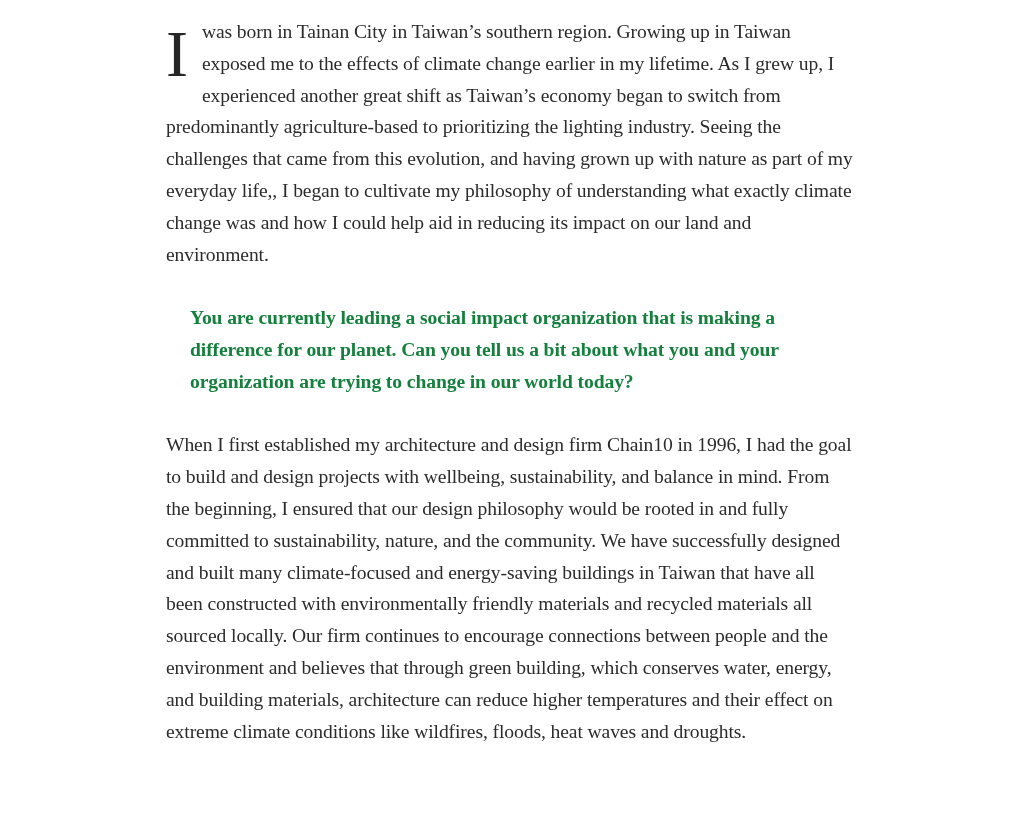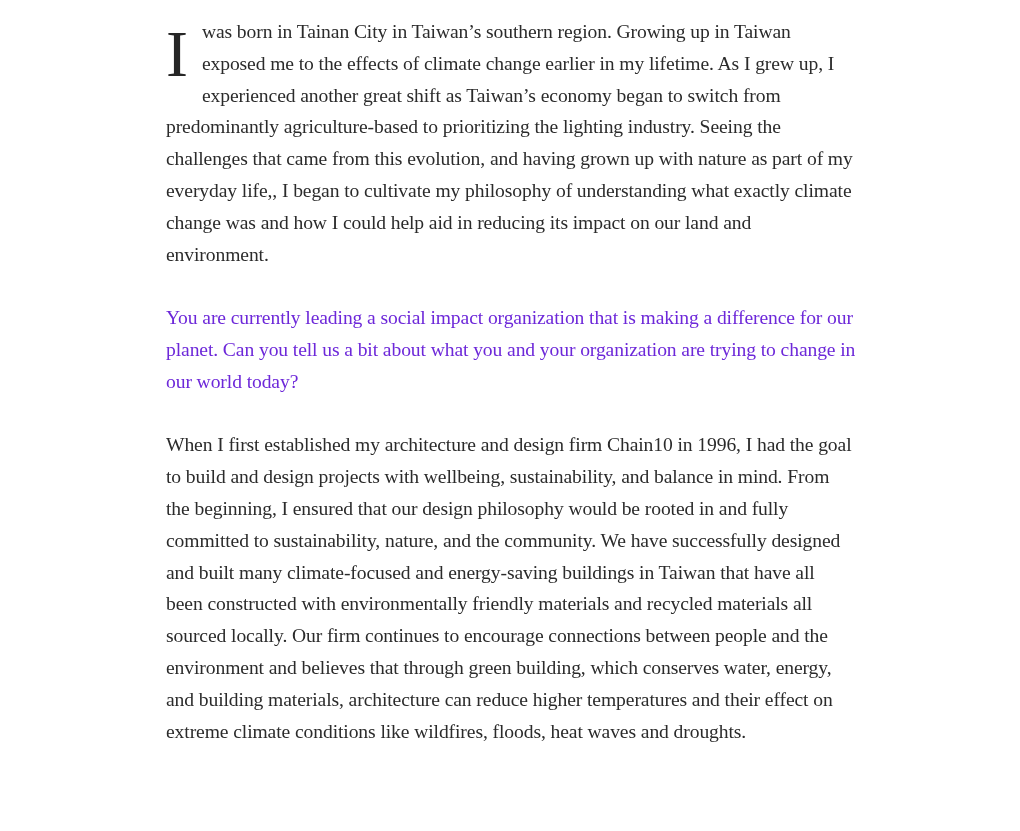--- a/index.html
+++ b/index.html
@@ -21,22 +21,23 @@
       font-family: "Liberation Serif", "DejaVu Serif", serif;
       font-size: 19.6px;
       line-height: 31.8px;
       color: #2b2b2b;
     }
     .article p {
       margin: 0 0 31.8px 0;
       letter-spacing: -0.1px;
     }
     .article p.question {
-      font-weight: normal;
-      color: #6d28d9;
+      font-weight: bold;
+      color: #15803d;
+      margin-left: 24px;
     }
     .dropcap {
       float: left;
       font-family: "Liberation Serif", "DejaVu Serif", serif;
       font-size: 66px;
       line-height: 52px;
       margin: 8px 14px 0 0;
       padding-top: 4px;
       color: #262626;
       font-weight: normal;

